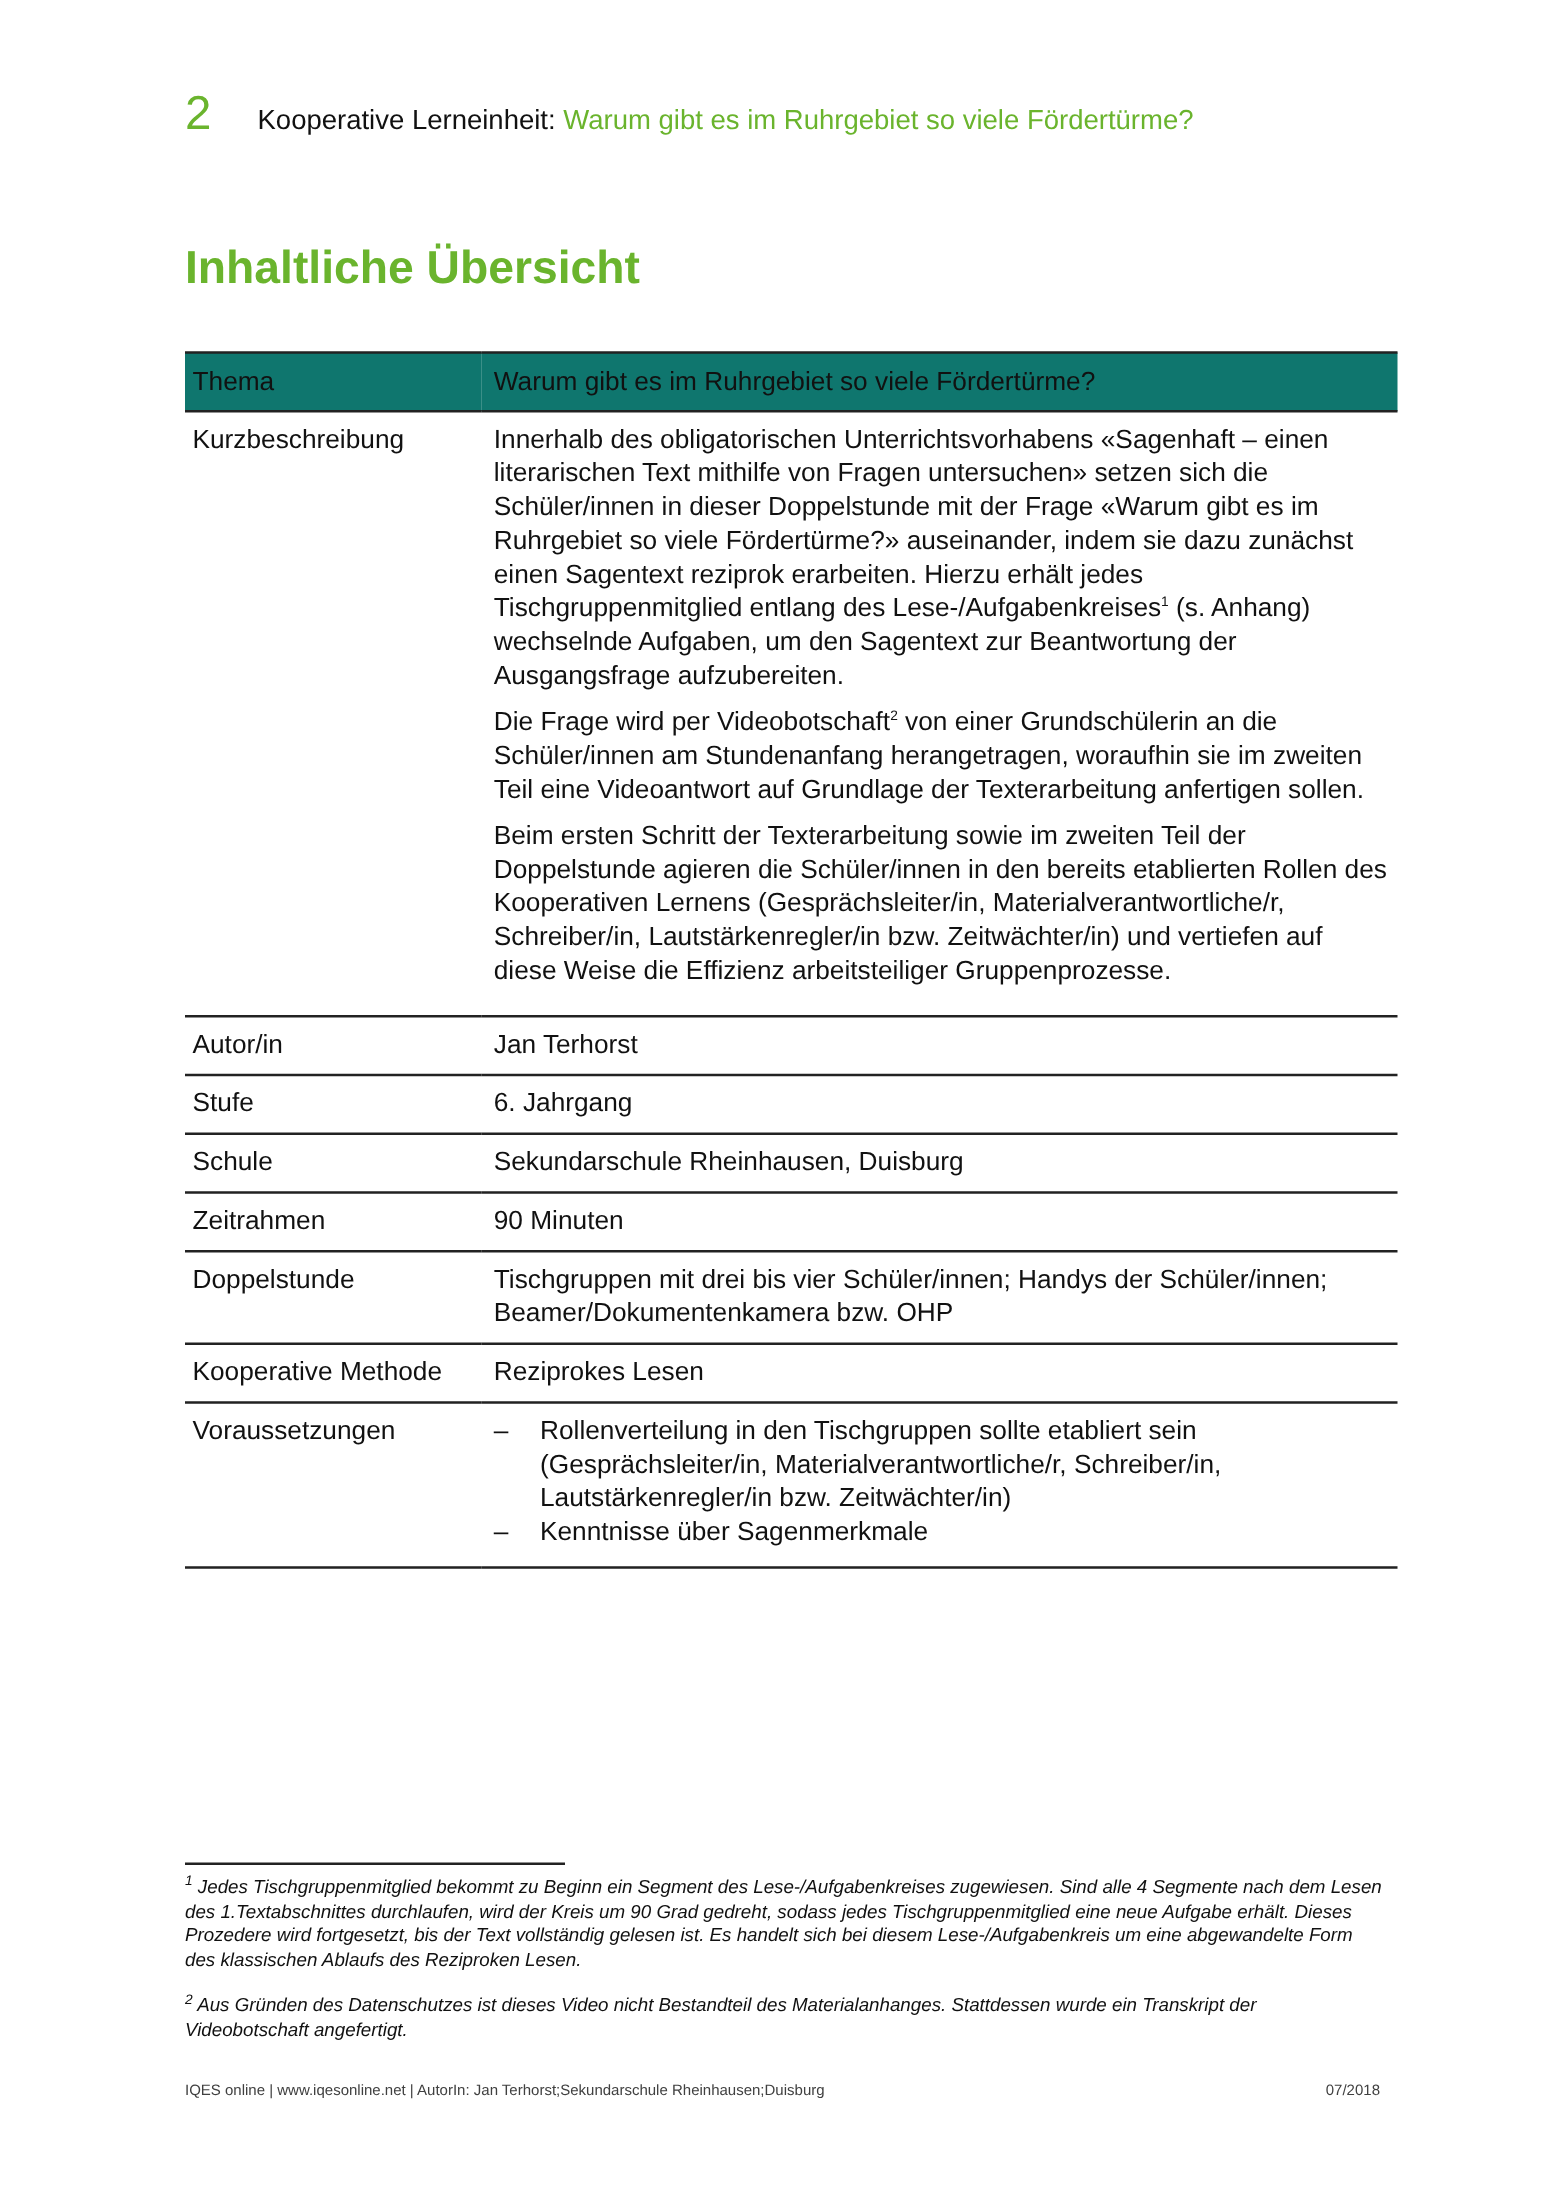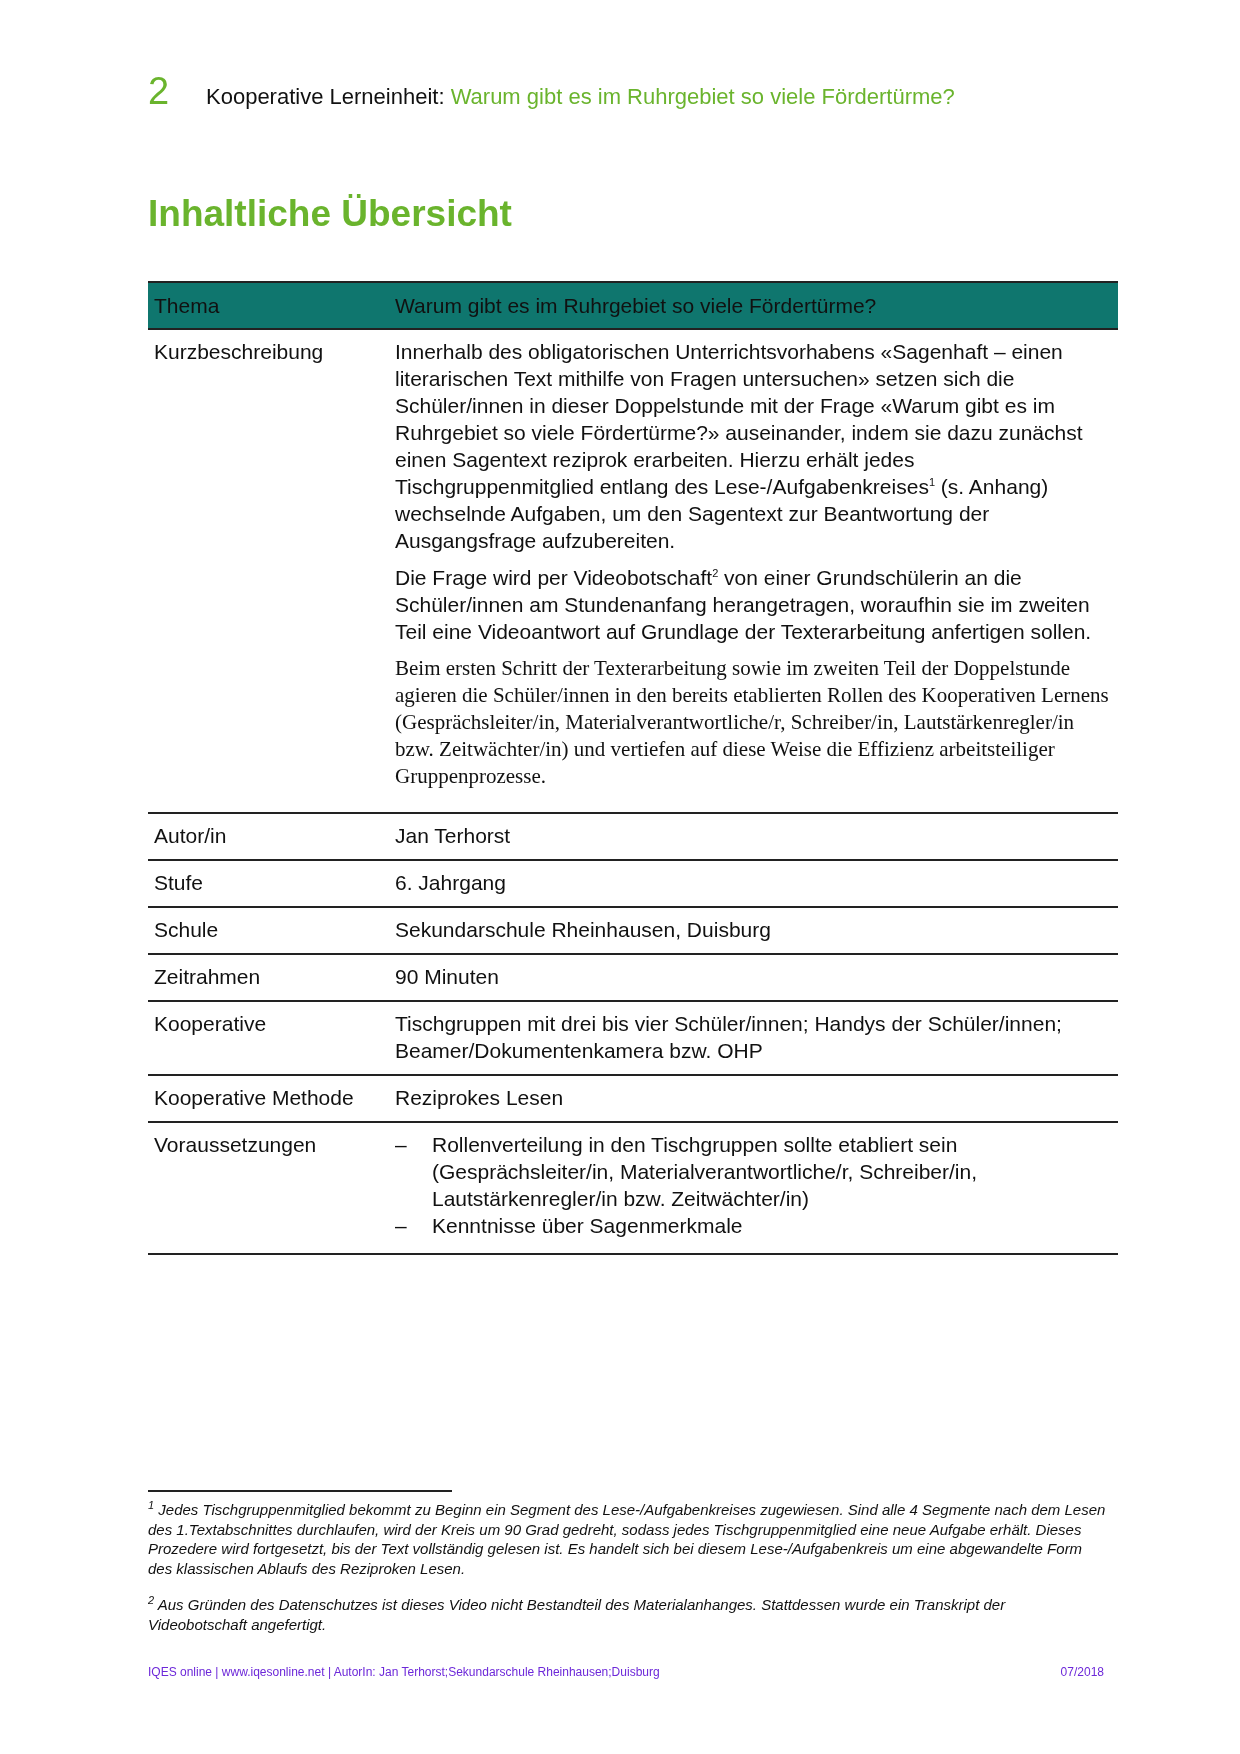--- a/index.html
+++ b/index.html
@@ -9,29 +9,29 @@
   .header-text { font-size: 22px; line-height: 1; }
   .header-prefix { color: #111; }
   .header-title { color: #6ab42d; }
   .section-title { position: absolute; left: 148px; top: 194px; font-size: 37px; color: #6ab42d; font-weight: bold; margin: 0; line-height: 1.1; }
   .overview-table { position: absolute; left: 148px; top: 281px; width: 970px; border-collapse: collapse; }
   .overview-table td { vertical-align: top; font-size: 21px; line-height: 27px; padding: 8px 6px 10px 6px; border-bottom: 2px solid #222; }
   .overview-table tr:first-child td { border-top: 2px solid #222; background: #0f766e; padding-top: 9px; padding-bottom: 9px; }
   .overview-table td.label { width: 225px; }
   .overview-table td.value { padding-left: 10px; }
   .para { margin: 0 0 10px 0; }
-  .para:last-child { margin-bottom: 12px; font-family: Liberation Serif, serif; }
+  .para:last-child { margin-bottom: 12px; }
   sup { font-size: 11px; line-height: 0; vertical-align: super; }
   ul.dash { list-style: none; margin: 0 0 4px 0; padding: 0; }
   ul.dash li { position: relative; padding-left: 37px; }
   ul.dash li::before { content: "\2013"; position: absolute; left: 0; }
   .fn-rule { position: absolute; left: 148px; top: 1490px; width: 304px; height: 2px; background: #222; }
   .footnotes { position: absolute; left: 148px; top: 1500px; width: 960px; font-size: 15px; line-height: 19.5px; }
   .footnote { margin: 0 0 17px 0; font-style: italic; }
-  .footer { position: absolute; left: 148px; top: 1665px; width: 956px; font-size: 12px; color: #6d28d9; display: flex; justify-content: space-between; }
+  .footer { position: absolute; left: 148px; top: 1665px; width: 956px; font-size: 12px; color: #404040; display: flex; justify-content: space-between; }
 </style>
 </head>
 <body>
 
 <div class="page-header">
   <span class="page-num">2</span>
   <span class="header-text">
     <span class="header-prefix">Kooperative Lerneinheit:</span>
     <span class="header-title">Warum gibt es im Ruhrgebiet so viele Fördertürme?</span>
   </span>
@@ -63,21 +63,21 @@
   </tr>
   <tr>
     <td class="label">Schule</td>
     <td class="value">Sekundarschule Rheinhausen, Duisburg</td>
   </tr>
   <tr>
     <td class="label">Zeitrahmen</td>
     <td class="value">90 Minuten</td>
   </tr>
   <tr>
-    <td class="label">Kooperative</td>
+    <td class="label">Doppelstunde</td>
     <td class="value">Tischgruppen mit drei bis vier Schüler/innen; Handys der Schüler/innen; Beamer/Dokumentenkamera bzw. OHP</td>
   </tr>
   <tr>
     <td class="label">Kooperative Methode</td>
     <td class="value">Reziprokes Lesen</td>
   </tr>
   <tr>
     <td class="label">Voraussetzungen</td>
     <td class="value">
       <ul class="dash">

